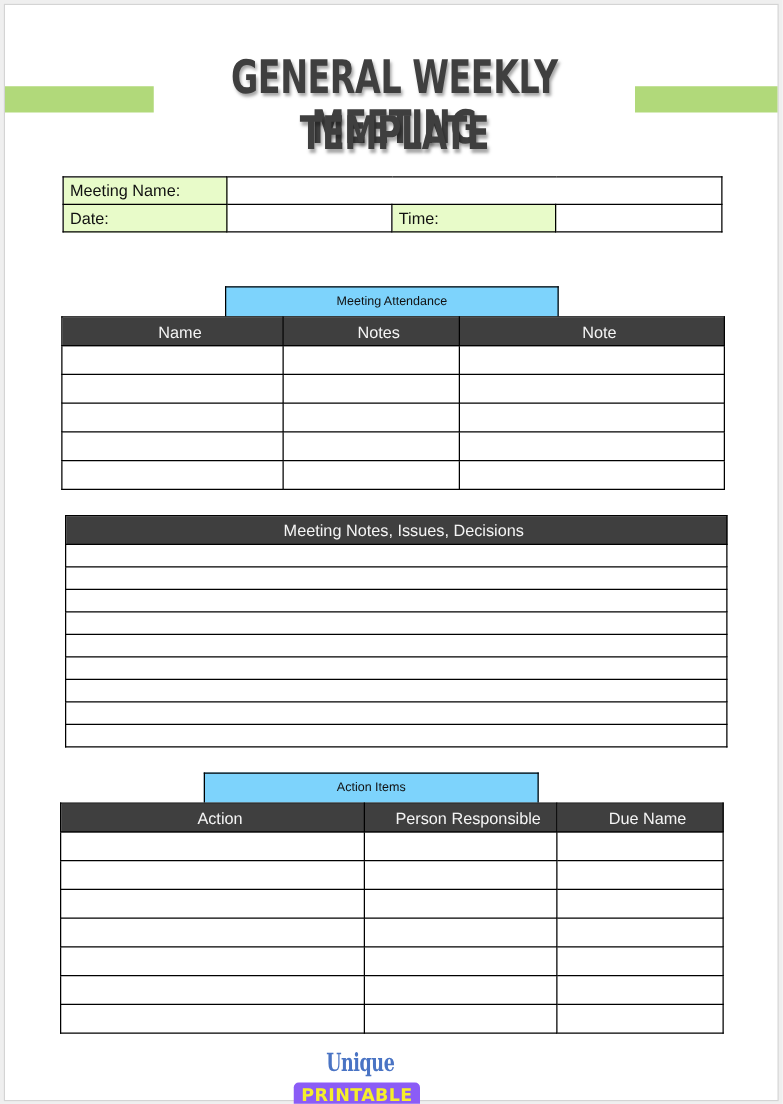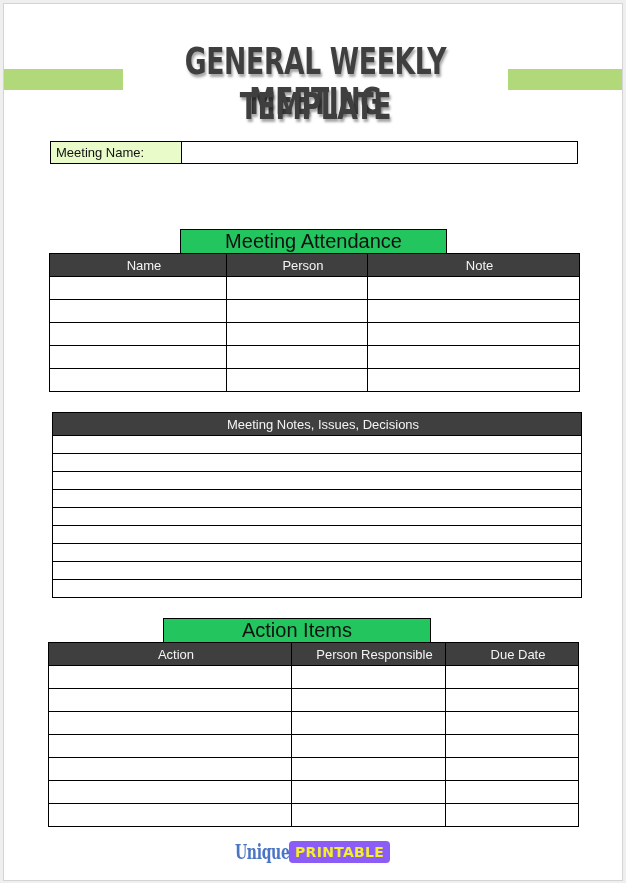--- a/index.html
+++ b/index.html
@@ -11,32 +11,32 @@
   .title { position: absolute; left: 123px; width: 385px; text-align: center; font-family: "DejaVu Sans", sans-serif; font-weight: bold; color: #3f3f3f; font-size: 37px; line-height: 40px; letter-spacing: -0.5px; text-shadow: 2px 3px 3px rgba(0,0,0,0.35); transform: scaleX(0.72); transform-origin: center; }
   .title.l1 { top: 42px; }
   .title.l2 { top: 87px; }
 
   table { border-collapse: collapse; position: absolute; table-layout: fixed; }
   td, th { border: 1px solid #000; padding: 0; font-size: 13px; color: #111; }
   .info { left: 50px; top: 141px; width: 527px; }
   .info td { height: 21px; padding-left: 5px; }
   .lab { background: #e8fbc9; margin-top: 32px; }
 
-  .sec-label { position: absolute; background: #22c55e; border: 1px solid #000; border-bottom: none; text-align: center; font-size: 20px; color: #111; line-height: 23px; height: 23px; }
+  .sec-label { position: absolute; background: #7dd3fc; border: 1px solid #000; border-bottom: none; text-align: center; font-size: 10px; color: #111; line-height: 23px; height: 23px; }
   .att-label { left: 180px; top: 229px; width: 265px; }
   .act-label { left: 163px; top: 618px; width: 266px; }
 
   .grid th { background: #3f3f3f; color: #f4f4f4; font-weight: normal; font-size: 13px; height: 22px; border-color: #000; padding-left: 12px; }
   .grid td { height: 22px; }
   .att { left: 49px; top: 253px; width: 530px; }
   .notes { left: 52px; top: 412px; width: 530px; }
   .notes td { height: 17px; }
   .act { left: 48px; top: 642px; width: 530px; }
 
-  .logo { position: absolute; left: 235px; top: 838px; height: 28px; display: flex; align-items: center; gap: 4px; }
+  .logo { position: absolute; left: 235px; top: 838px; height: 28px; display: flex; align-items: center; gap: 4px; flex-direction: column; }
   .logo .u { font-family: "DejaVu Serif", serif; font-weight: bold; font-size: 20px; color: #4a74c4; transform: scaleX(0.7); transform-origin: left; width: 50px; letter-spacing: -0.5px; }
   .logo .p { background: #8b5cf6; color: #f5ee2b; font-weight: bold; font-family: "DejaVu Sans", sans-serif; font-size: 14px; padding: 3px 6px; border-radius: 4px; letter-spacing: 0.3px; }
 </style>
 </head>
 <body>
 
 <div class="page"></div>
 <div class="bar left"></div>
 <div class="bar right"></div>
 <div class="title l1">GENERAL WEEKLY MEETING</div>
@@ -47,34 +47,40 @@
       <col style="width:131px">
       <col style="width:132px">
       <col style="width:131px">
       <col style="width:133px">
     </colgroup>
   <tbody>
       <tr>
     <td class="lab">Meeting Name:</td>
     <td colspan="3"></td>
   </tr>
+  <tr>
+    <td class="lab">Date:</td>
+    <td></td>
+    <td class="lab">Time:</td>
+    <td></td>
+  </tr>
 </tbody>
   </table>
 
 <div class="sec-label att-label">Meeting Attendance</div>
 <table class="grid att">
   <colgroup>
       <col style="width:177px">
       <col style="width:141px">
       <col style="width:212px">
     </colgroup>
   <tbody>
       <tr>
     <th>Name</th>
-    <th>Person</th>
+    <th>Notes</th>
     <th>Note</th>
   </tr>
   </tbody>
     <tbody id="att-body">
       <tr>
         <td></td>
         <td></td>
         <td></td>
       </tr>
       <tr>
@@ -141,21 +147,21 @@
 <table class="grid act">
   <colgroup>
       <col style="width:243px">
       <col style="width:154px">
       <col style="width:133px">
     </colgroup>
   <tbody>
       <tr>
     <th>Action</th>
     <th>Person Responsible</th>
-    <th>Due Date</th>
+    <th>Due Name</th>
   </tr>
   </tbody>
     <tbody id="act-body">
       <tr>
         <td></td>
         <td></td>
         <td></td>
       </tr>
       <tr>
         <td></td>

